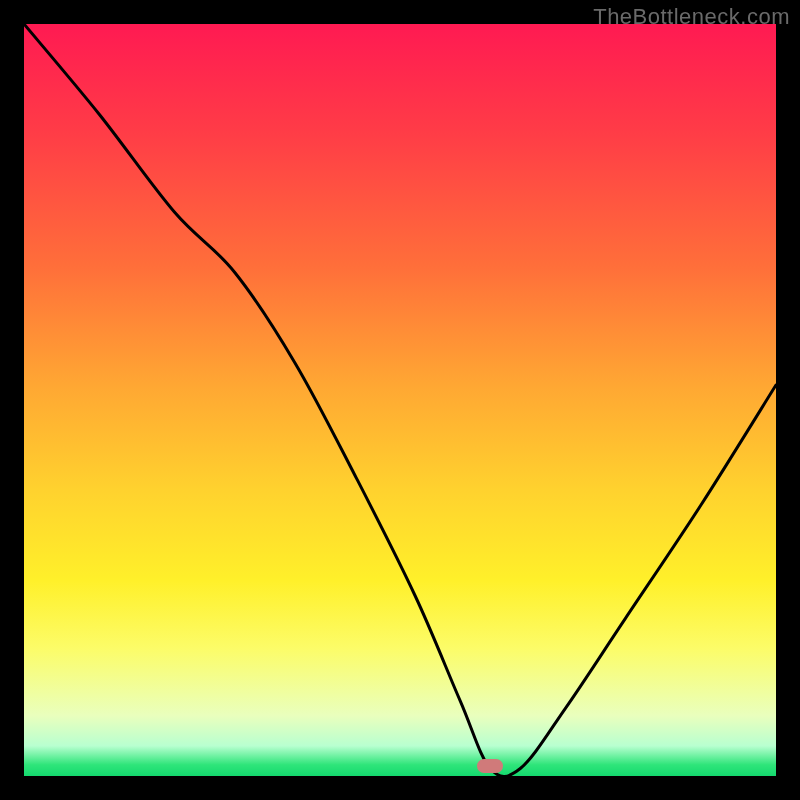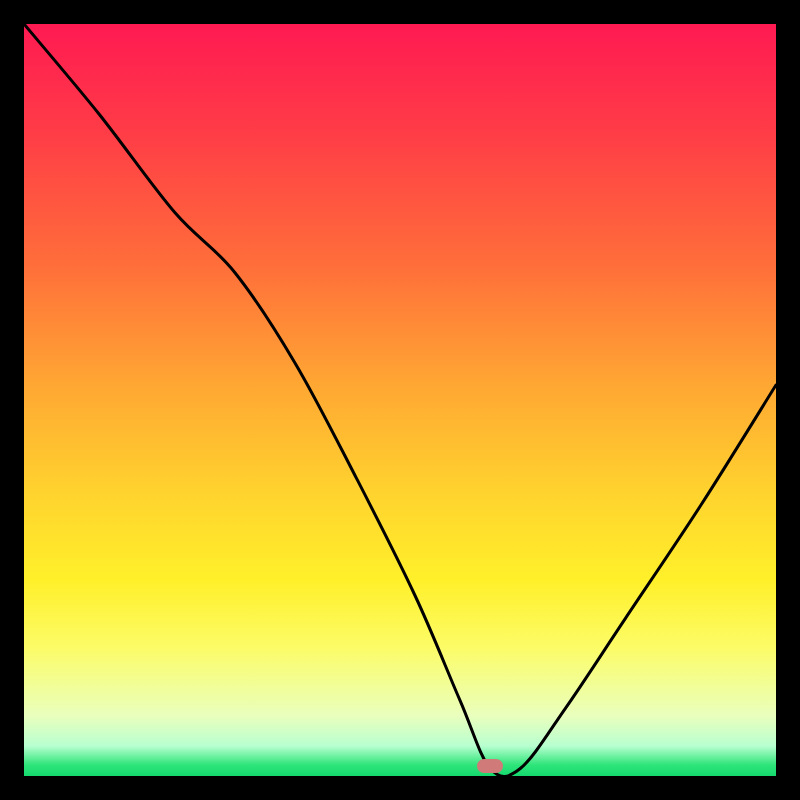--- a/index.html
+++ b/index.html
@@ -70,20 +70,21 @@
     height: 14px;
     background: #d07a7a;
     border-radius: 7px;
   }
 </style>
 </head>
 <body>
 
 <div class="frame">
 
+  <div class="watermark">TheBottleneck.com</div>
 
   <div class="plot-area">
     <div class="gradient-bg"></div>
 
     <svg class="curve-svg" viewBox="0 0 752 752" preserveAspectRatio="none">
       <path fill="none" stroke="#000" stroke-width="3" stroke-linecap="round" d="M 0.0 0.0 C 12.5 15.0, 50.1 58.9, 75.2 90.2 C 100.3 121.6, 127.8 161.7, 150.4 188.0 C 173.0 214.3, 190.5 223.1, 210.6 248.2 C 230.6 273.2, 250.7 304.6, 270.7 338.4 C 290.8 372.2, 310.8 412.3, 330.9 451.2 C 350.9 490.1, 373.5 533.9, 391.0 571.5 C 408.6 609.1, 423.6 648.0, 436.2 676.8 C 448.7 705.6, 456.2 733.2, 466.2 744.5 C 476.3 755.8, 483.8 754.5, 496.3 744.5 C 508.9 734.5, 523.9 709.4, 541.4 684.3 C 559.0 659.3, 579.0 627.9, 601.6 594.1 C 624.2 560.2, 651.7 520.1, 676.8 481.3 C 701.9 442.4, 739.5 381.0, 752.0 361.0"></path>
     </svg>
 
     <div class="marker" style="left: 453.24px; top: 735.48px;"></div>
   </div>

